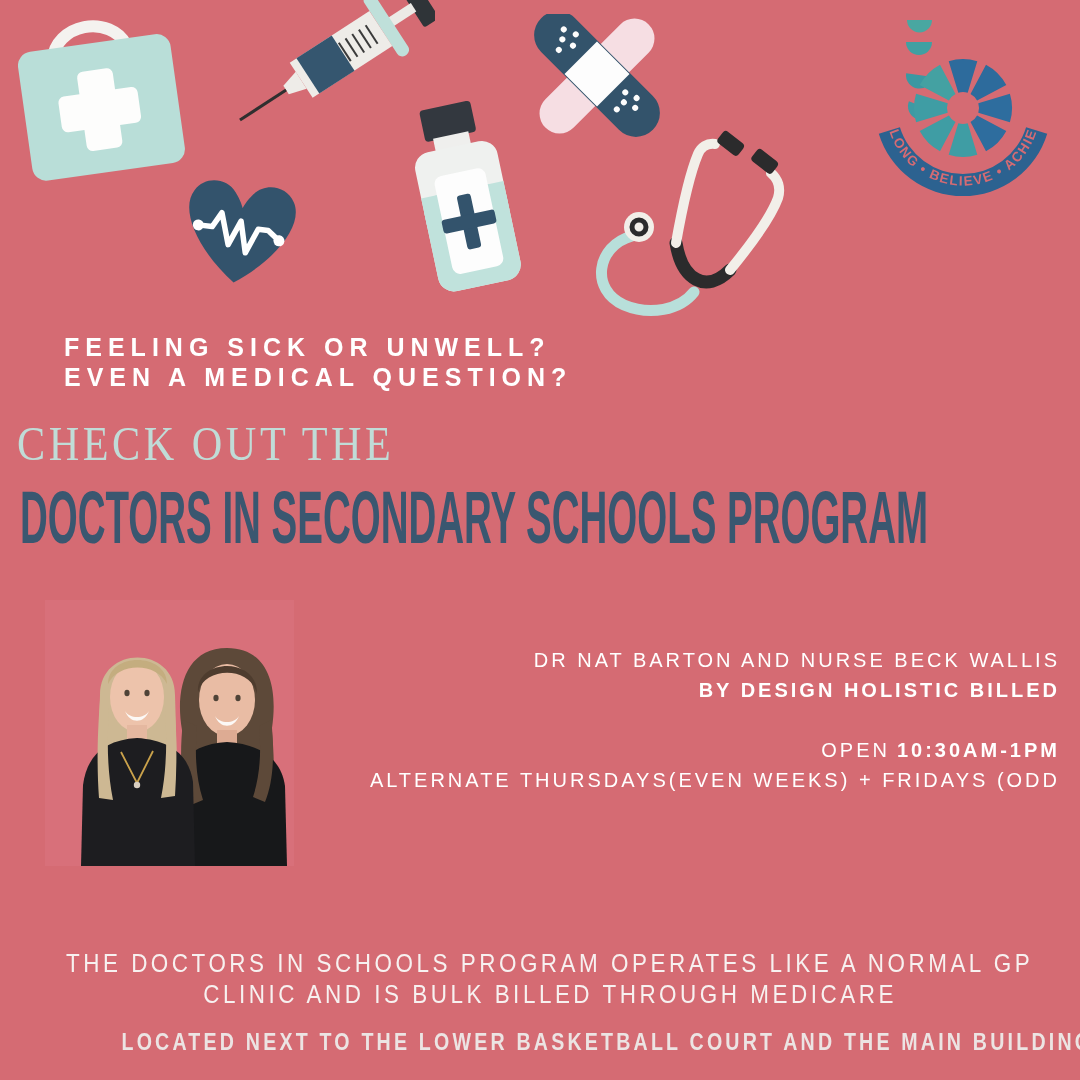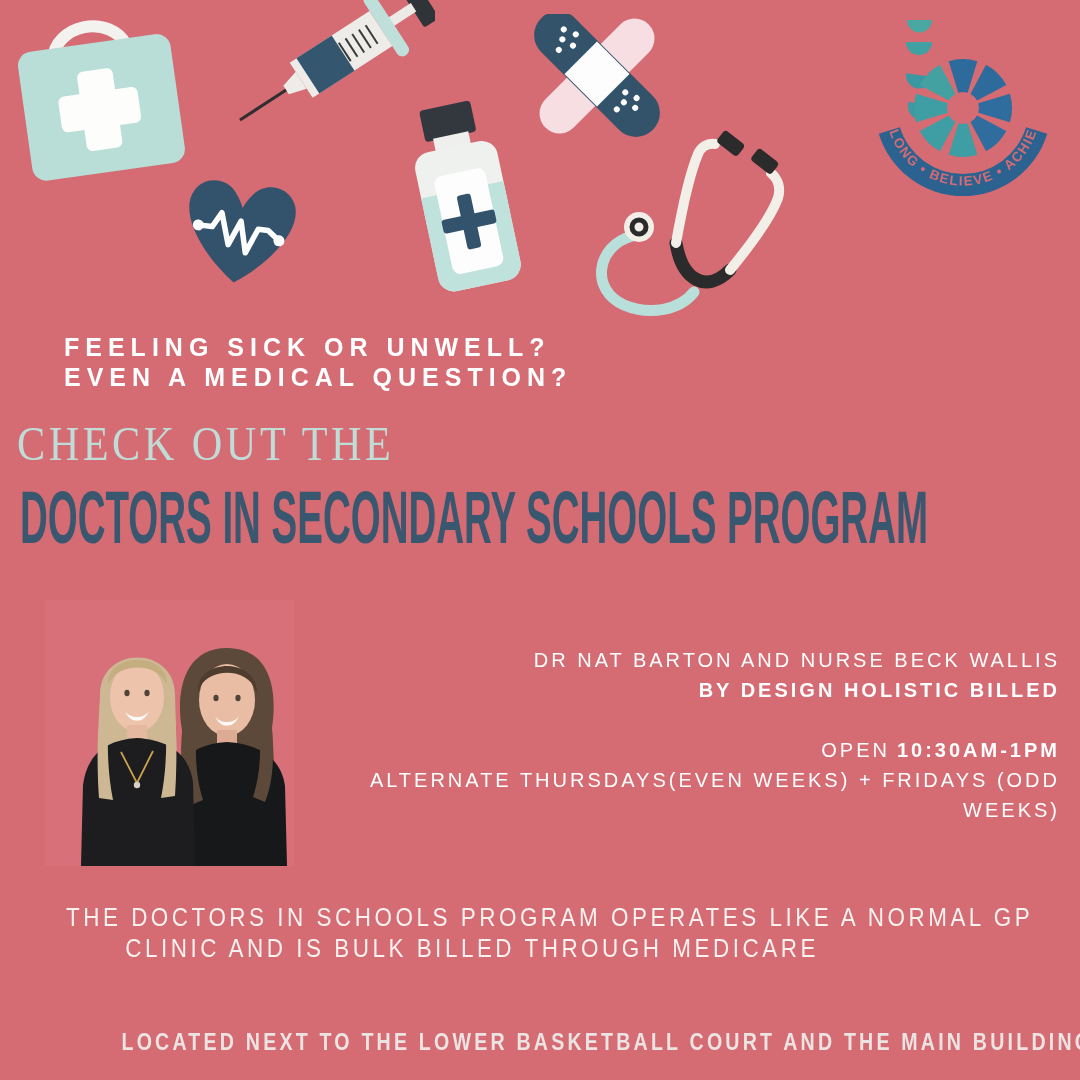--- a/index.html
+++ b/index.html
@@ -24,21 +24,21 @@
   
   .presenters{
     left:280px;top:645px;width:780px;text-align:right;color:#ffffff;
     font-size:20px;letter-spacing:3px;line-height:30px;
   }
   .presenters .bold{font-weight:bold;}
   .presenters .gap{height:30px;}
   .presenters .open-label{padding-right:.35em;}
   
   .info{
-    left:0;top:902px;width:944px;text-align:center;color:#f7f1f0;
+    left:0;top:948px;width:944px;text-align:right;color:#f7f1f0;
     font-size:25.5px;letter-spacing:4px;line-height:31px;
   }
   .info .squeeze{display:inline-block;transform:scaleX(.88);transform-origin:center;white-space:nowrap;}
   
   .location{
     left:0;top:1028px;width:1080px;text-align:center;color:#ece4e3;
     font-size:24.5px;font-weight:bold;letter-spacing:4px;line-height:27px;
   }
   .location .squeeze{display:inline-block;transform:scaleX(.80);transform-origin:center;white-space:nowrap;}
   
@@ -196,21 +196,20 @@
       <path d="M 129,100 C 132,138 132,166 130,196 L 116,198 C 122,168 122,138 120,108 Z" fill="#cdb893"></path>
     </svg>
   </div>
 
   <div class="abs presenters">
     <div>DR NAT BARTON AND NURSE BECK WALLIS</div>
     <div class="bold">BY DESIGN HOLISTIC BILLED</div>
     <div class="gap"></div>
     <div><span class="open-label">OPEN</span><span class="bold">10:30AM-1PM</span></div>
     <div>ALTERNATE THURSDAYS(EVEN WEEKS) + FRIDAYS (ODD</div>
-    <div>WEEKS)</div>
   </div>
 
   <div class="abs info">
     <div><span class="squeeze">THE DOCTORS IN SCHOOLS PROGRAM OPERATES LIKE A NORMAL GP</span></div>
     <div><span class="squeeze">CLINIC AND IS BULK BILLED THROUGH MEDICARE</span></div>
   </div>
 
   <div class="abs location">
     <span class="squeeze">LOCATED NEXT TO THE LOWER BASKETBALL COURT AND THE MAIN BUILDING</span>
   </div>

